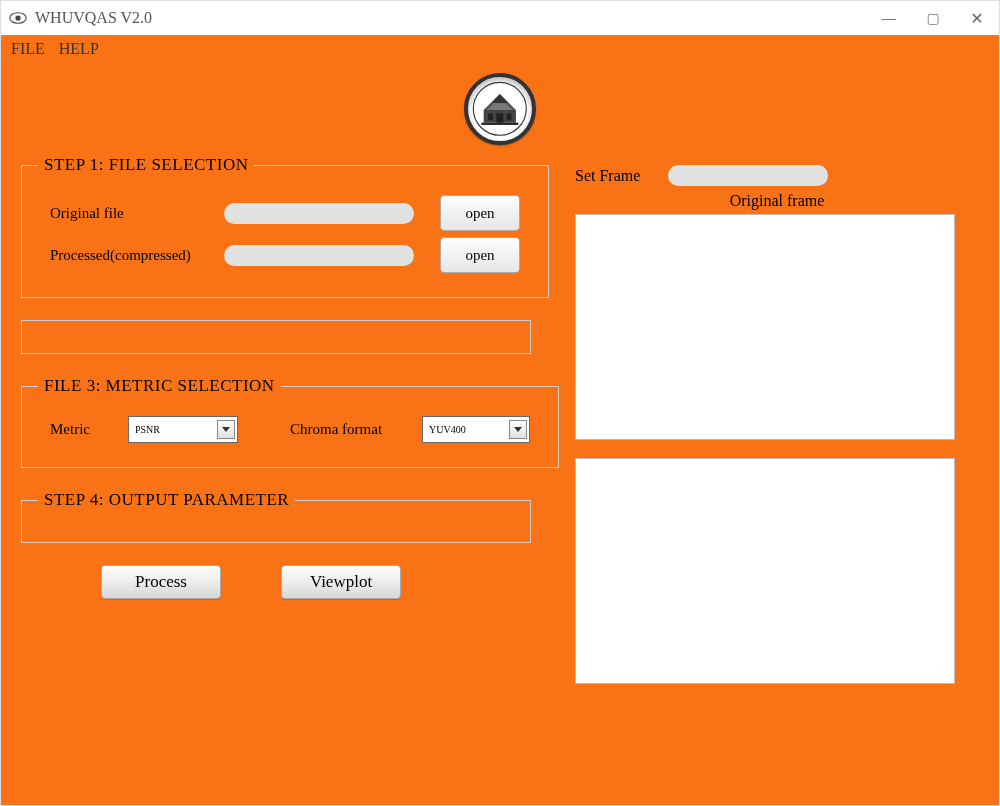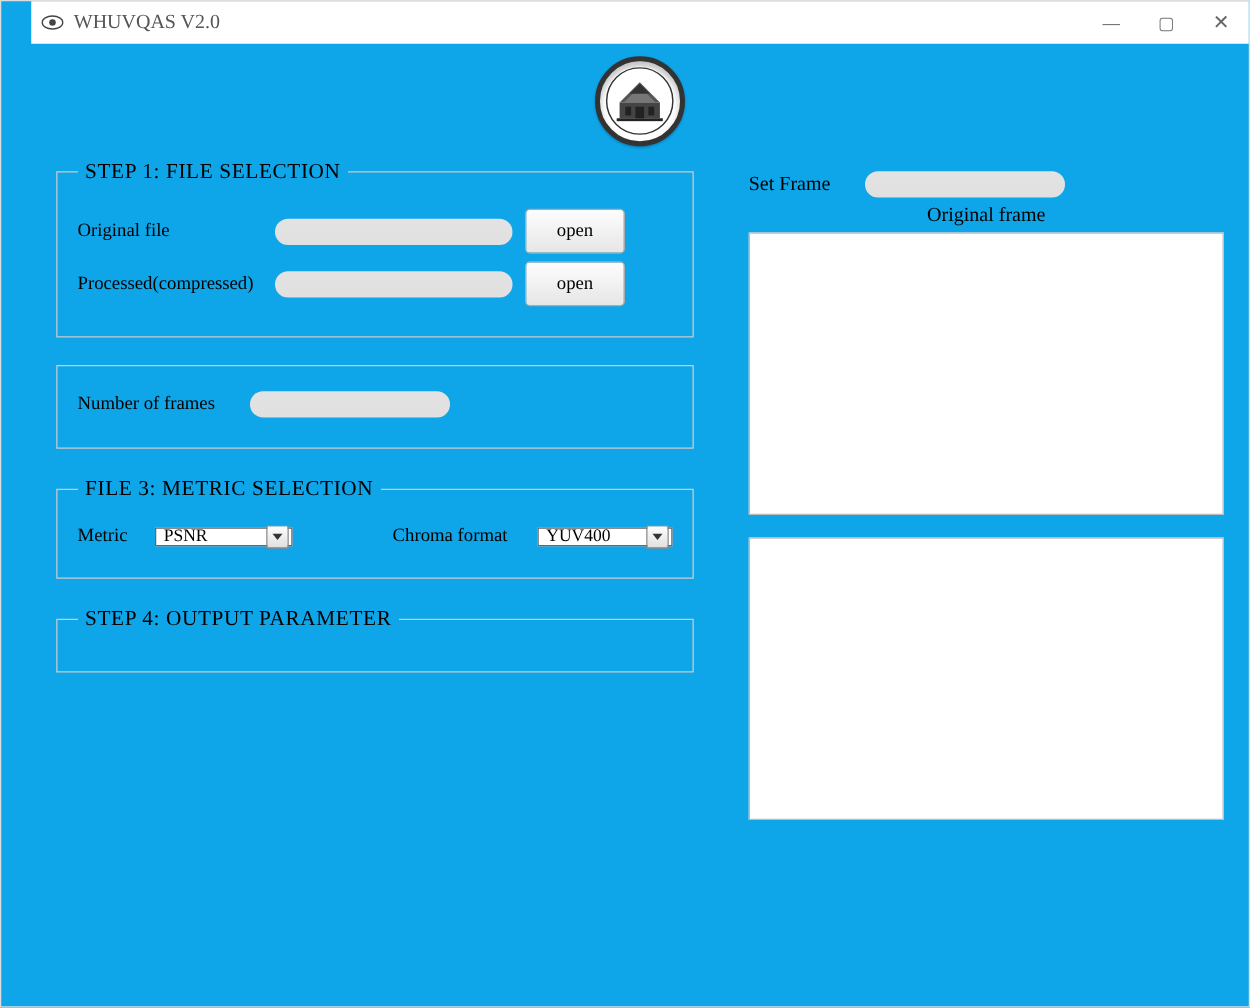--- a/index.html
+++ b/index.html
@@ -5,21 +5,21 @@
     * { margin: 0; padding: 0; box-sizing: border-box; }
     body {
       width: 1000px;
       height: 806px;
       background: #fdfdfd;
       font-family: "Times New Roman", serif;
       font-size: 15px;
       color: #000;
       overflow: hidden;
     }
-    .window { width: 1000px; height: 806px; background: #0ea5e9; border: 1px solid #ddd; padding-left: 24px; }
+    .window { width: 1000px; height: 806px; background: #f97316; border: 1px solid #ddd; }
     .titlebar {
       height: 34px; display: flex; align-items: center;
       padding: 0 0 0 8px; background: #fff;
     }
     .titlebar .app-icon {
       width: 18px; height: 14px; margin-right: 8px;
       display: inline-flex; align-items: center; justify-content: center;
     }
     .titlebar .title { color: #555; font-size: 16px; }
     .titlebar .spacer { flex: 1; }
@@ -50,42 +50,42 @@
     .right { flex:1; padding-left: 14px; }
     fieldset.group {
       border: 1px solid #ccc;
       margin-bottom: 22px;
       padding: 14px 16px 18px 16px;
     }
     fieldset.group legend {
       padding: 0 6px; font-weight: normal;
       letter-spacing: 0.5px; font-size: 17px;
     }
-    .row { display:flex; align-items:center; gap: 10px; margin: 6px 0; }
+    .row { display:flex; align-items:center; gap: 26px; margin: 6px 12px; }
     .row .lbl { min-width: 148px; }
     .pill-input {
       flex: 0 0 auto; height: 21px; border-radius: 12px;
       background: linear-gradient(#e3e3e3,#e0e0e0);
       border: none; display:inline-block;
     }
     .pill-140 { width: 140px; }
     .pill-160 { width: 160px; }
     .pill-190 { width: 190px; }
     .btn-open {
       width: 80px; height: 36px; border: 1px solid #aaa;
       border-radius: 4px;
       background: linear-gradient(#fdfdfd,#e6e6e6);
       font-family: "Times New Roman", serif; font-size: 15px;
       display:inline-flex; align-items:center; justify-content:center;
       cursor:pointer;
     }
     .select {
-      height: 15px; border: 1px solid #666; background:#fff;
+      height: 27px; border: 1px solid #666; background:#fff;
       display:inline-flex; align-items:center; justify-content:space-between;
-      padding: 0 2px 0 6px; font-size: 14px; cursor:pointer;
+      padding: 0 2px 0 6px; font-size: 10px; cursor:pointer;
     }
     .select .caret {
       width: 18px; height: 19px; border: 1px solid #888;
       background: linear-gradient(#fdfdfd,#e0e0e0);
       display:flex; align-items:center; justify-content:center;
       margin-left:6px;
     }
     .select .caret::after {
       content:""; border-left:4px solid transparent; border-right:4px solid transparent;
       border-top:5px solid #333;
@@ -132,20 +132,24 @@
         <span>—</span>
       </div>
     <div class="winbtn">
         <span>▢</span>
       </div>
     <div class="winbtn close">
         <span>✕</span>
       </div>
   </div>
 
+  <div class="menubar">
+    <span>FILE</span>
+    <span>HELP</span>
+  </div>
 
   <div class="content">
 
     <div class="logo-wrap">
       <div class="logo">
         <svg viewBox="0 0 100 100">
           <circle cx="50" cy="50" r="48" fill="#fff"></circle>
           <circle cx="50" cy="50" r="46" fill="none" stroke="#333" stroke-width="2"></circle>
           <rect x="22" y="52" width="56" height="22" fill="#444"></rect>
           <polygon points="22,52 50,24 78,52" fill="#555"></polygon>
@@ -171,24 +175,20 @@
             <span class="btn-open">open</span>
           </div>
           <div class="row">
             <span class="lbl">Processed(compressed)</span>
             <span class="pill-input pill-190"></span>
             <span class="btn-open">open</span>
           </div>
         </fieldset>
 
         <fieldset class="group">
-          <div class="row">
-            <span style="min-width:128px">Number of frames</span>
-            <span class="pill-input pill-160"></span>
-          </div>
         </fieldset>
 
         <fieldset class="group">
           <legend>FILE 3: METRIC SELECTION</legend>
           <div class="row">
             <span style="min-width:52px">Metric</span>
             <span class="select" style="width:110px">
               <span>PSNR</span>
               <span class="caret"></span>
             </span>
@@ -199,20 +199,22 @@
               <span class="caret"></span>
             </span>
           </div>
         </fieldset>
 
         <fieldset class="group">
           <legend>STEP 4: OUTPUT PARAMETER</legend>
         </fieldset>
 
         <div class="action-row">
+          <div class="btn-primary">Process</div>
+          <div class="btn-primary">Viewplot</div>
         </div>
 
       </div>
 
       <div class="right">
         <div class="top-right-row">
           <span class="lbl2">Set Frame</span>
           <span class="pill-input pill-160"></span>
         </div>
         <div class="preview-label">Original frame</div>

